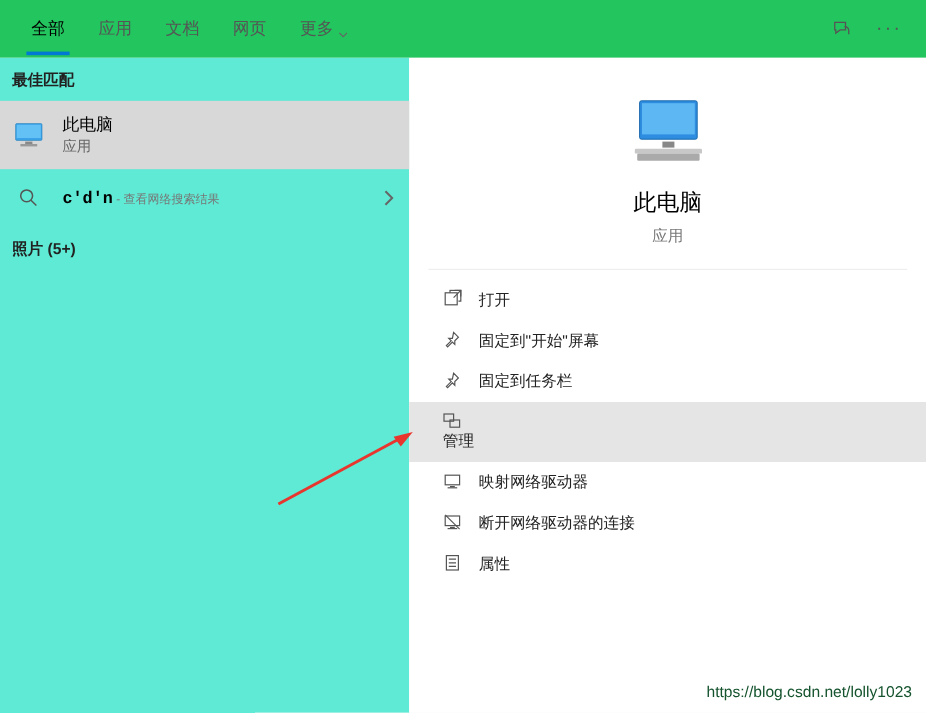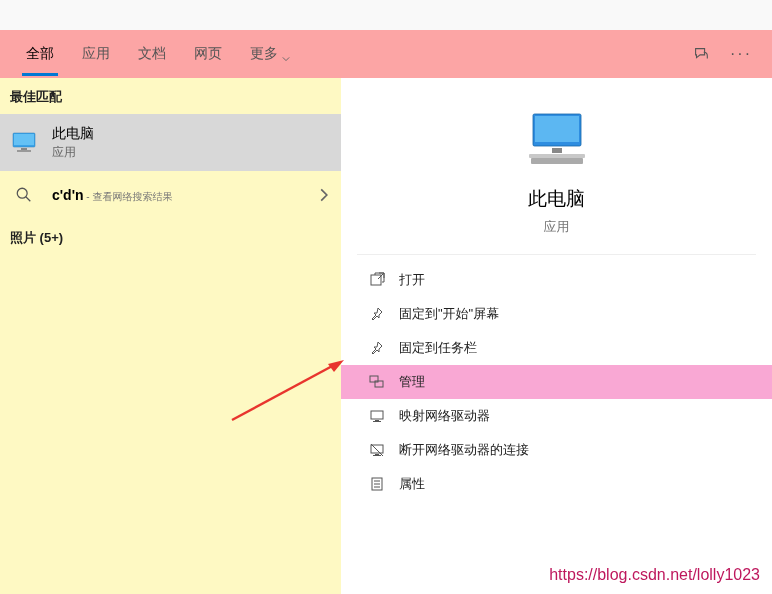--- a/index.html
+++ b/index.html
@@ -1,59 +1,59 @@
 <!DOCTYPE html>
 <html><head>
   <meta charset="utf-8">
   <style>
     * { margin: 0; padding: 0; box-sizing: border-box; font-family: "Microsoft YaHei", "Segoe UI", sans-serif; }
     body { width: 772px; height: 594px; background: #f9f9f9; overflow: hidden; position: relative; }
     
-    .header { height: 48px; display: flex; align-items: center; padding: 0 12px; background: #fca5a5; position: relative; margin-top: 30px; }
+    .header { height: 48px; display: flex; align-items: center; padding: 0 12px; background: #22c55e; position: relative; }
     .tabs { display: flex; gap: 0; }
     .tab { padding: 13px 14px 13px; font-size: 14px; color: #555; cursor: pointer; position: relative; }
     .tab.active { color: #000; }
     .tab.active::after { content: ''; position: absolute; bottom: 0; left: 10px; right: 10px; height: 3px; background: #0078d4; }
     .more-tab { display: flex; align-items: flex-end; gap: 4px; }
     .chevron-down { width: 8px; height: 8px; }
     .header-right { margin-left: auto; display: flex; gap: 20px; align-items: center; padding-right: 8px; }
     .header-icon { width: 18px; height: 18px; cursor: pointer; color: #555; }
     .ellipsis { font-size: 16px; color: #555; letter-spacing: 2px; cursor: pointer; }
     
     .content { display: flex; height: 546px; }
-    .left-panel { width: 341px; background: #fef9c3; }
+    .left-panel { width: 341px; background: #5eead4; }
     .right-panel { width: 431px; background: #fff; margin-left: 0; padding-top: 12px; }
     
     .section-header { padding: 10px 10px 8px; font-size: 13px; font-weight: 600; color: #222; }
     
     .result-item { display: flex; align-items: center; padding: 10px 10px; cursor: pointer; position: relative; }
     .result-item.selected { background: #d8d8d8; }
     .result-icon { width: 28px; height: 28px; margin-right: 14px; display: flex; align-items: center; justify-content: center; flex-shrink: 0; }
     .result-text { flex: 1; }
     .result-title { font-size: 14px; color: #000; line-height: 1.3; }
     .result-sub { font-size: 12px; color: #666; margin-top: 2px; }
     .chevron-right { width: 14px; height: 14px; color: #666; flex-shrink: 0; }
     
     .search-result { font-size: 14px; }
-    .search-query { color: #000; font-weight: 600; }
+    .search-query { color: #000; font-weight: 600; font-family: Liberation Mono, monospace; }
     .search-desc { color: #777; font-size: 10px; }
     
     .preview { text-align: center; padding: 22px 0 18px; border-bottom: 1px solid #eee; margin: 0 16px; }
     .preview-icon { width: 68px; height: 60px; margin: 0 auto 14px; }
     .preview-title { font-size: 19px; color: #000; margin-bottom: 6px; }
     .preview-sub { font-size: 13px; color: #777; }
     
     .actions { padding: 8px 0; }
-    .action-item { display: flex; align-items: center; padding: 8px 28px; cursor: pointer; font-size: 13px; color: #222; }
-    .action-item.highlighted { background: #f9a8d4; }
+    .action-item { display: flex; padding: 8px 28px; cursor: pointer; font-size: 13px; color: #222; }
+    .action-item.highlighted { background: #e5e5e5; flex-direction: column; }
     .action-icon { width: 16px; height: 16px; margin-right: 14px; color: #555; flex-shrink: 0; }
     
     .arrow-annotation { position: absolute; left: 228px; top: 354px; width: 120px; height: 70px; pointer-events: none; z-index: 10; }
     
-    .watermark { position: absolute; bottom: 10px; right: 12px; font-size: 16px; color: #be185d; pointer-events: none; }
+    .watermark { position: absolute; bottom: 10px; right: 12px; font-size: 13px; color: #14532d; pointer-events: none; }
   </style>
 </head>
 <body>
 
 <div class="header">
   <div class="tabs">
     <div class="tab active">全部</div>
     <div class="tab">应用</div>
     <div class="tab">文档</div>
     <div class="tab">网页</div>

